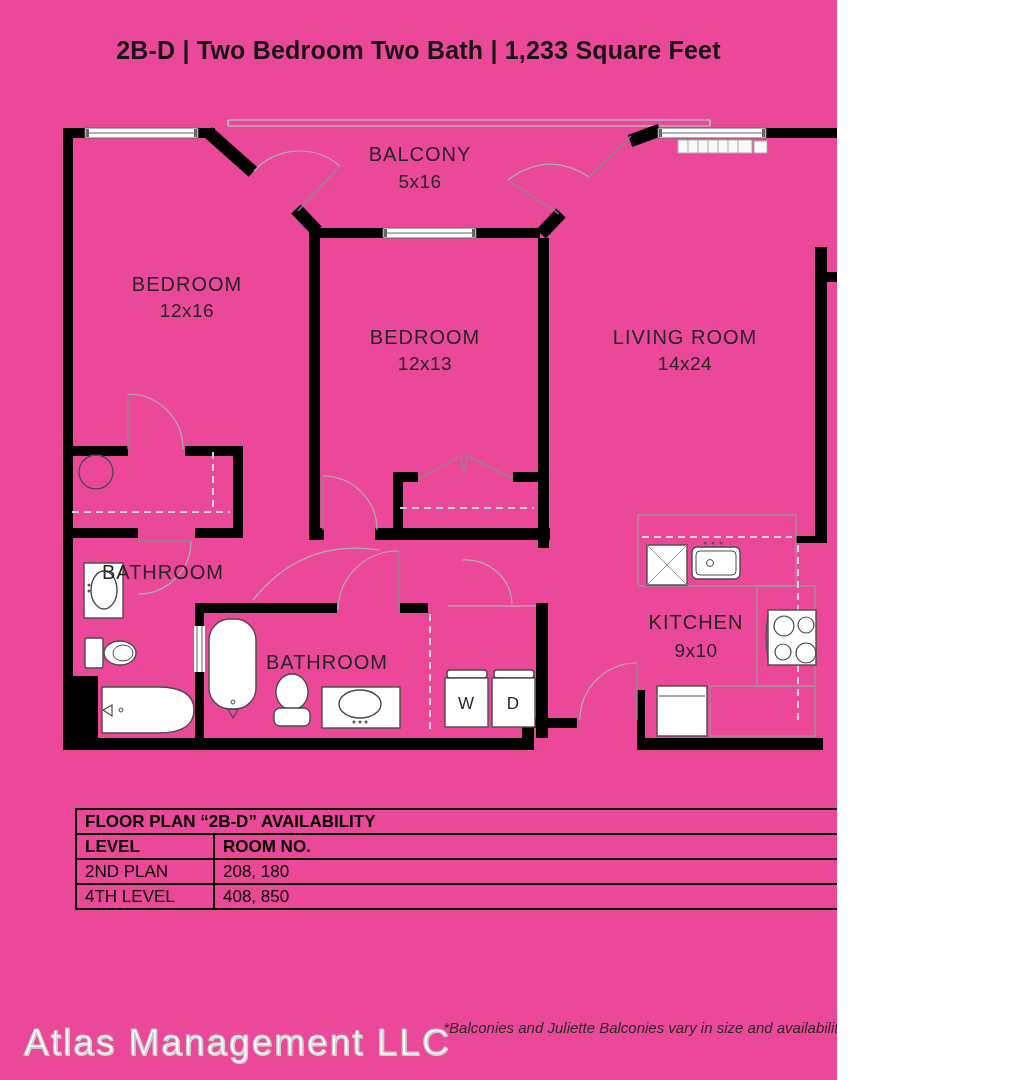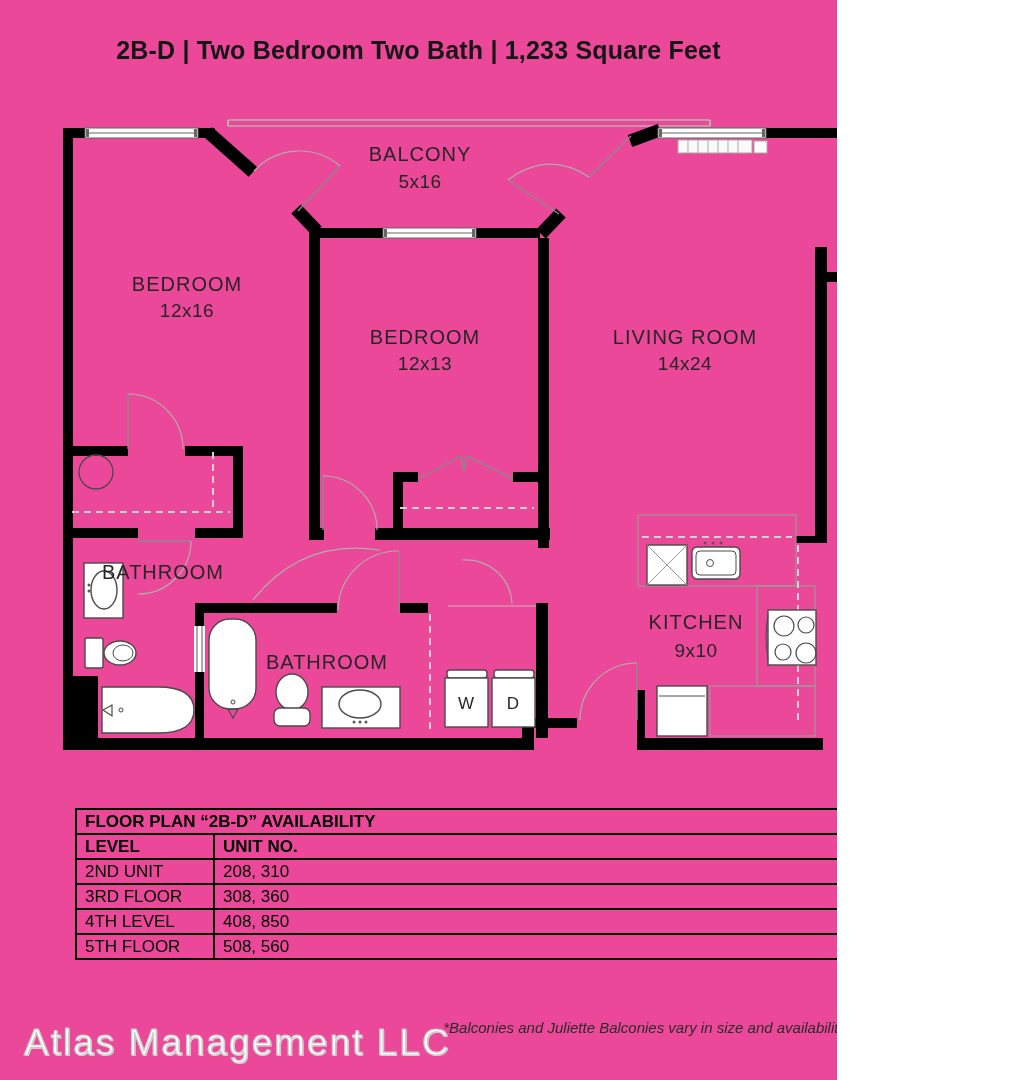--- a/index.html
+++ b/index.html
@@ -277,37 +277,29 @@
     </g>
   </svg>
 
   <table class="avail">
     <tbody>
       <tr class="t-title">
         <td colspan="2">FLOOR PLAN “2B-D” AVAILABILITY</td>
       </tr>
       <tr class="t-head">
         <td class="c1">LEVEL</td>
-        <td>UNIT NO.</td>
+        <td>ROOM NO.</td>
       </tr>
       <tr>
-        <td class="c1">2ND UNIT</td>
-        <td>208, 310</td>
-      </tr>
-      <tr>
-        <td class="c1">3RD FLOOR</td>
-        <td>308, 360</td>
+        <td class="c1">2ND PLAN</td>
+        <td>208, 180</td>
       </tr>
       <tr>
         <td class="c1">4TH LEVEL</td>
         <td>408, 850</td>
       </tr>
-      <tr>
-        <td class="c1">5TH FLOOR</td>
-        <td>508, 560</td>
-      </tr>
     </tbody>
   </table>
 
   <div class="watermark">Atlas Management LLC</div>
   <div class="footnote">*Balconies and Juliette Balconies vary in size and availability.</div>
 
 </div>
 
 </body></html>

